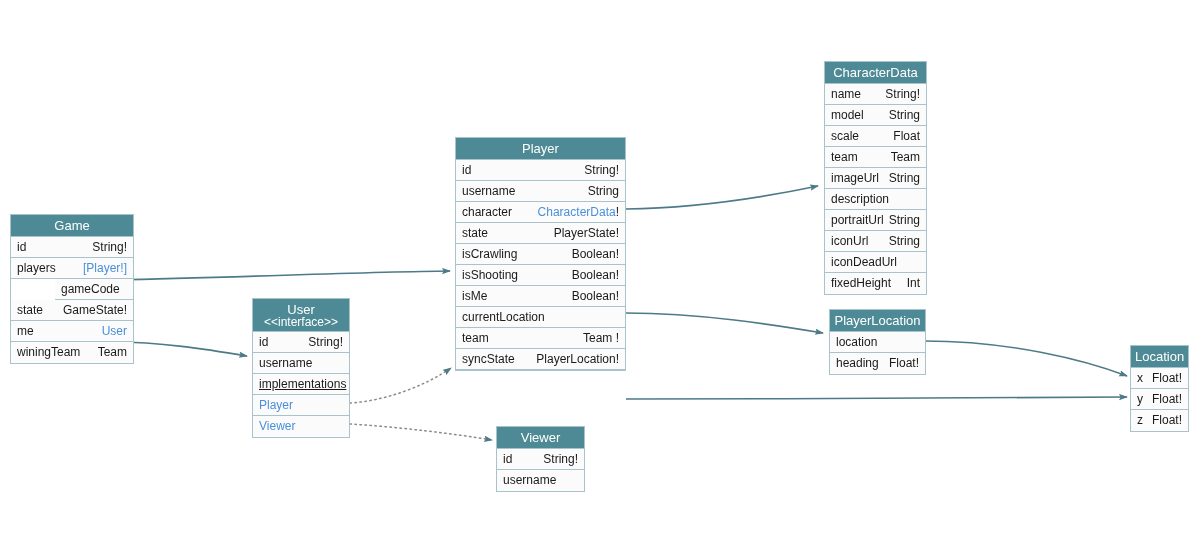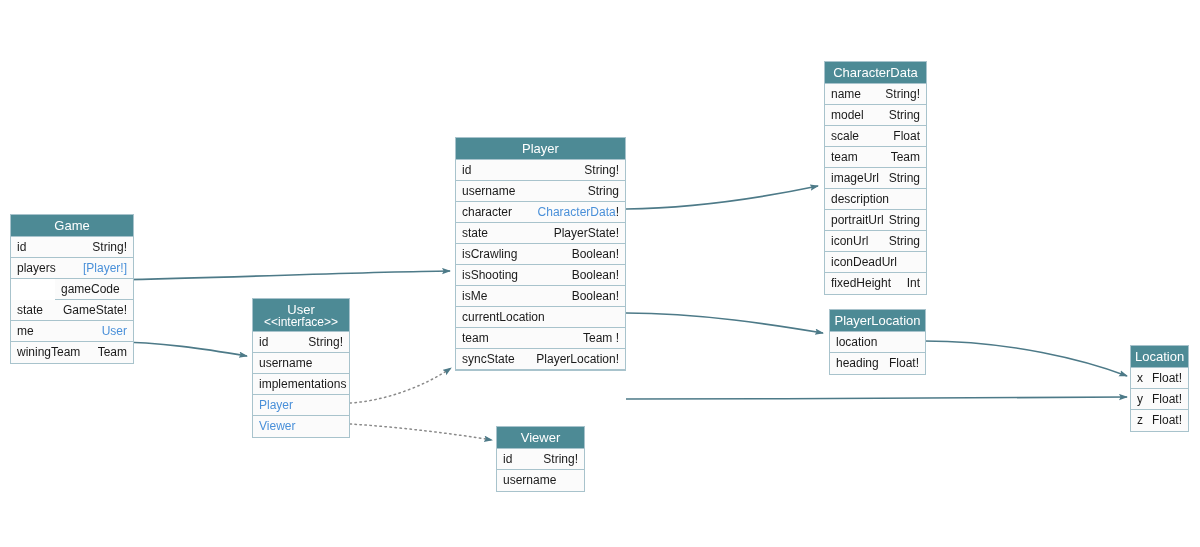--- a/index.html
+++ b/index.html
@@ -155,21 +155,21 @@
     <div class="rows">
         <div class="row" style="border-bottom: 1px solid rgb(168, 195, 204);">
           <span class="fname">id</span>
           <span class="ftype">String!</span>
         </div>
         <div class="row" style="border-bottom: 1px solid rgb(168, 195, 204);">
           <span class="fname">username</span>
           <span class="ftype">String</span>
         </div>
       </div>
-    <div class="row center-only" style="border-bottom: 1px solid rgb(168, 195, 204);">
+    <div class="row center-only" style="border-bottom: 1px solid rgb(168, 195, 204); text-decoration: underline;">
       <span>implementations</span>
     </div>
     <div class="rows-impl">
         <div class="row left-only" style="border-bottom: 1px solid rgb(168, 195, 204);"><span class="ref">Player</span></div>
         <div class="row left-only" style="border-bottom: none;"><span class="ref">Viewer</span></div>
       </div>
   </div>
 
   <div class="entity" style="left:455px; top:137px; width:171px;">
     <div class="entity-header">

